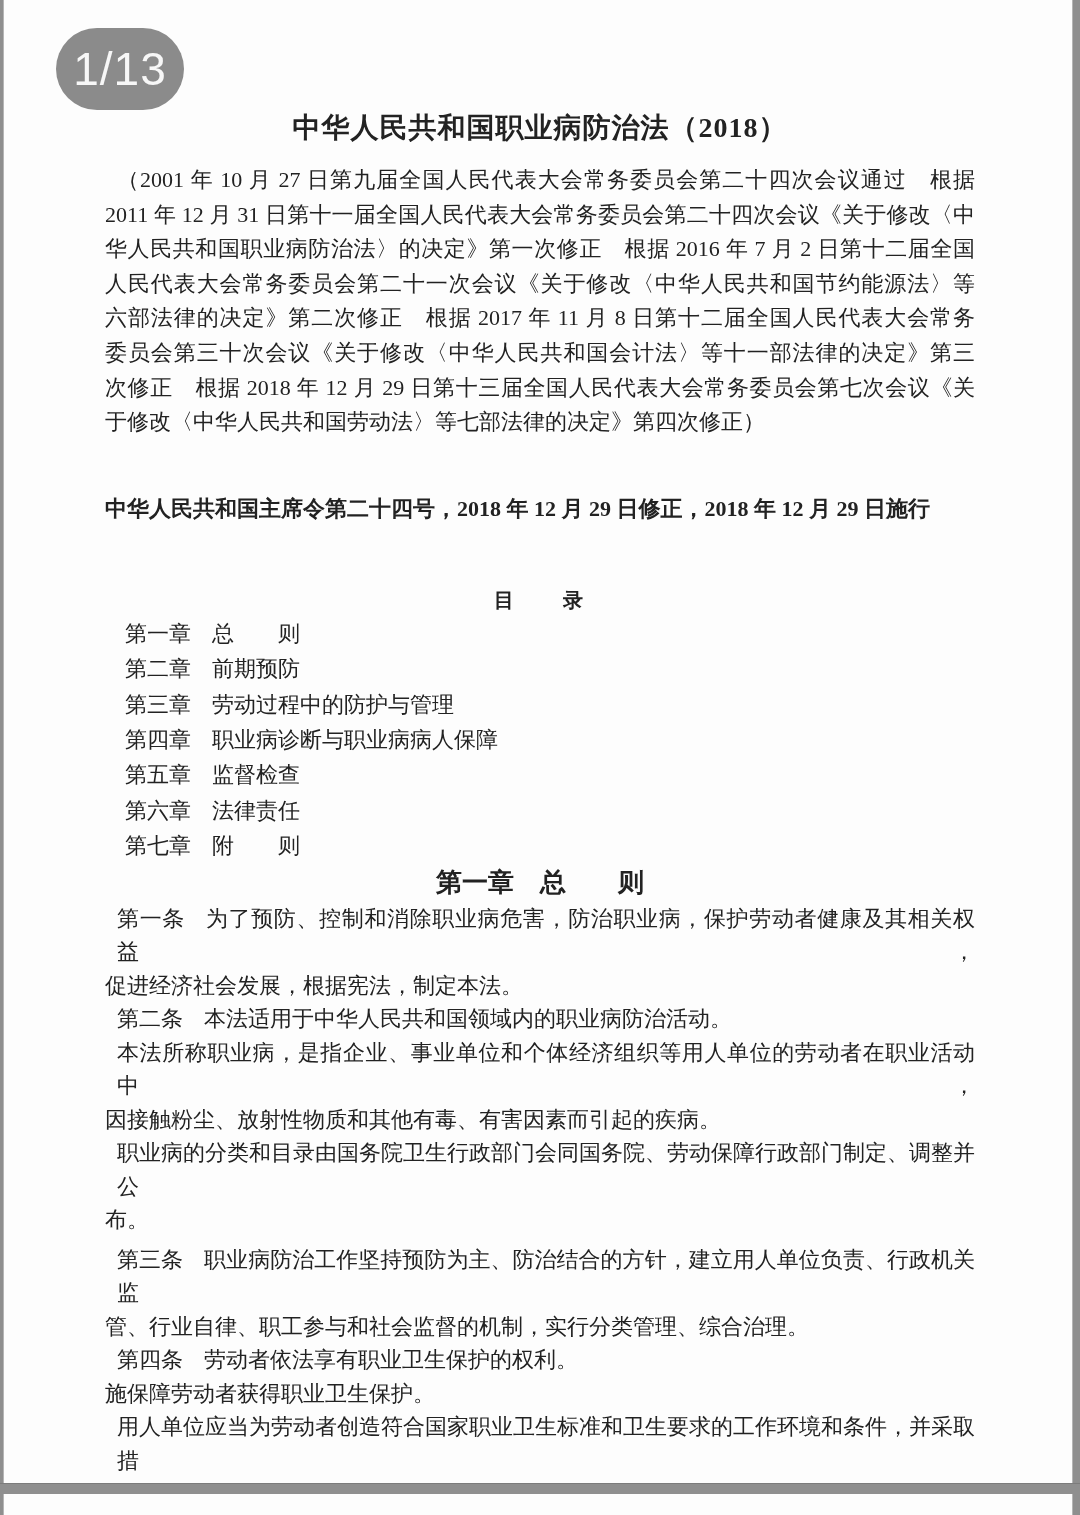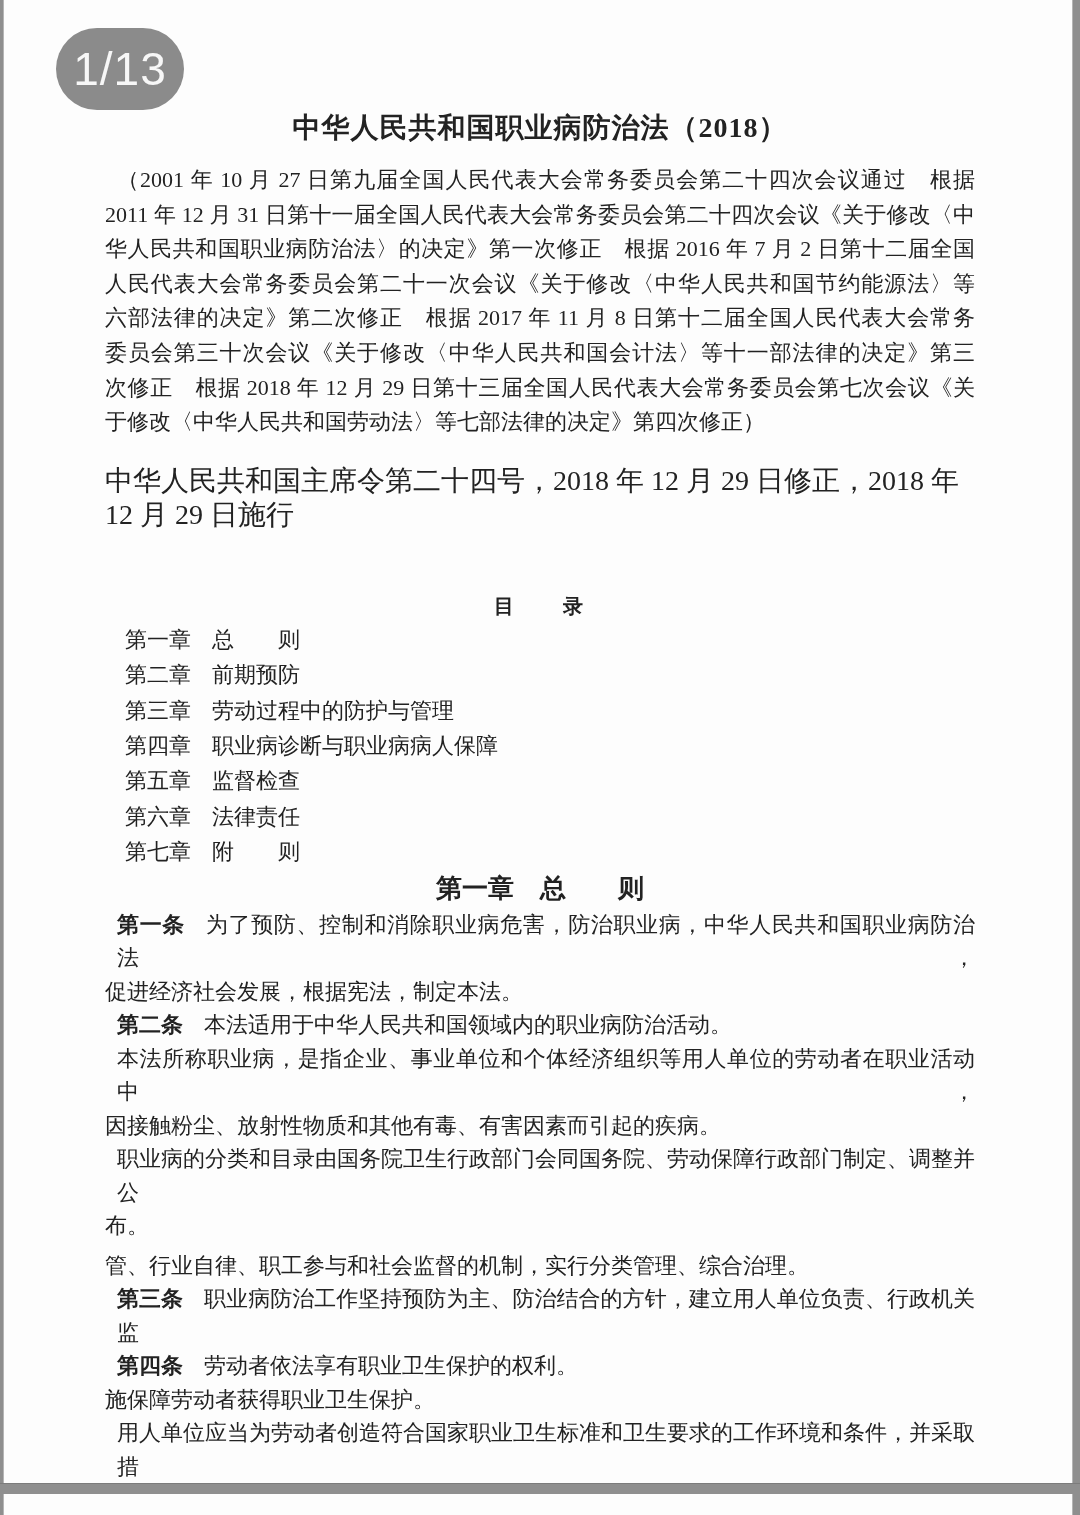--- a/index.html
+++ b/index.html
@@ -71,24 +71,24 @@
   .ln {
     font-size: 22px;
     line-height: 34.6px;
     text-align: justify;
     white-space: nowrap;
   }
   .ln.fill { white-space: normal; text-align-last: justify; }
   .ind { padding-left: 12px; }
 
   .decree {
-    margin-top: 24px;
-    font-size: 28px;
+    margin-top: 52px;
+    font-size: 22px;
     line-height: 34px;
-    font-weight: normal;
+    font-weight: bold;
   }
 
   .toc-heading {
     margin-top: 57px;
     font-size: 20px;
     font-weight: bold;
     text-align: center;
     line-height: 34px;
     letter-spacing: 3px;
   }
@@ -105,21 +105,21 @@
   .chapter-heading {
     font-size: 26px;
     font-weight: bold;
     text-align: center;
     line-height: 35px;
     margin: 0;
   }
 
   .articles { margin-top: 2px; }
   .articles .ln { line-height: 33.5px; }
-  .lbl { font-weight: bold; margin-right: 21px; }
+  .lbl { font-weight: normal; margin-right: 21px; }
   .sp6 { margin-top: 6px; }
   .sp4 { margin-top: 4px; }
 </style>
 </head>
 <body>
 
 <div class="viewer">
 
   <div class="page">
 
@@ -167,21 +167,21 @@
         <span>第七章</span><span class="toc-title">附　　则</span>
       </div>
     </div>
 
     <h2 class="chapter-heading">第一章　总　　则</h2>
 
     <div class="articles">
 
       <div>
         <div class="ln fill ind">
-          <span class="lbl">第一条</span><span>为了预防、控制和消除职业病危害，防治职业病，中华人民共和国职业病防治法，</span>
+          <span class="lbl">第一条</span><span>为了预防、控制和消除职业病危害，防治职业病，保护劳动者健康及其相关权益，</span>
         </div>
         <div class="ln">促进经济社会发展，根据宪法，制定本法。</div>
       </div>
 
       <div>
         <div class="ln ind">
           <span class="lbl">第二条</span><span>本法适用于中华人民共和国领域内的职业病防治活动。</span>
         </div>
       </div>
 
@@ -189,24 +189,24 @@
         <div class="ln fill ind">本法所称职业病，是指企业、事业单位和个体经济组织等用人单位的劳动者在职业活动中，</div>
         <div class="ln">因接触粉尘、放射性物质和其他有毒、有害因素而引起的疾病。</div>
       </div>
 
       <div>
         <div class="ln fill ind">职业病的分类和目录由国务院卫生行政部门会同国务院、劳动保障行政部门制定、调整并公</div>
         <div class="ln">布。</div>
       </div>
 
       <div class="sp6">
-        <div class="ln">管、行业自律、职工参与和社会监督的机制，实行分类管理、综合治理。</div>
         <div class="ln fill ind">
           <span class="lbl">第三条</span><span>职业病防治工作坚持预防为主、防治结合的方针，建立用人单位负责、行政机关监</span>
         </div>
+        <div class="ln">管、行业自律、职工参与和社会监督的机制，实行分类管理、综合治理。</div>
       </div>
 
       <div>
         <div class="ln ind">
           <span class="lbl">第四条</span><span>劳动者依法享有职业卫生保护的权利。</span>
         </div>
       </div>
 
       <div>
         <div class="ln">施保障劳动者获得职业卫生保护。</div>

